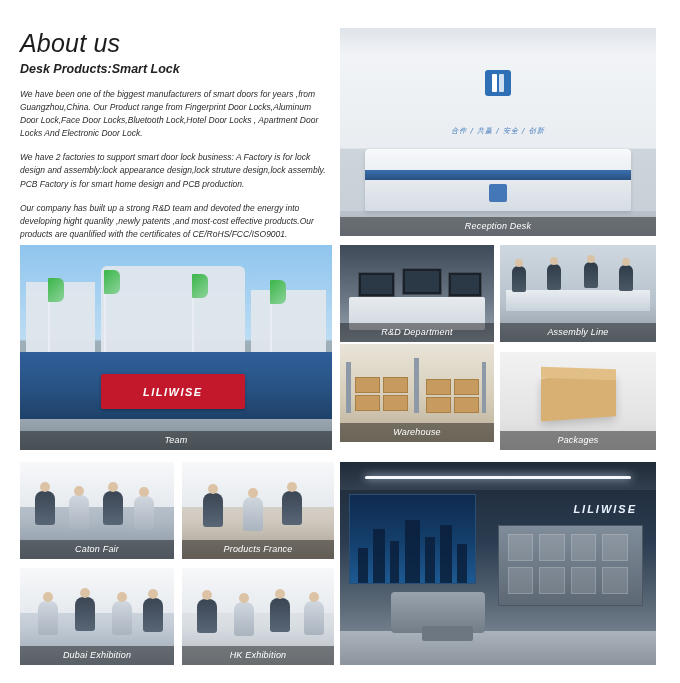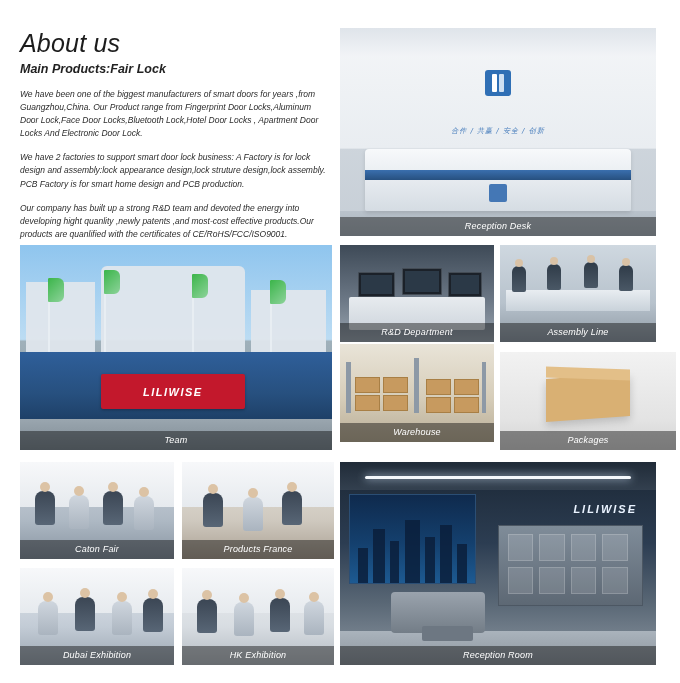--- a/index.html
+++ b/index.html
@@ -212,21 +212,21 @@
   }
   .wh-rack {
     position: absolute; background: #8d99a6;
   }
   .wh-box {
     position: absolute; background: #c79a5f; border: 1px solid #a87f45;
   }
 
   
   .t-packages {
-    left: 500px; top: 352px; width: 176px; height: 98px;
+    left: 500px; top: 352px; width: 156px; height: 98px;
     background: linear-gradient(#f2f2f2 0%, #e3e3e3 70%, #d2d2d2 100%);
   }
   .pkg-box {
     position: absolute; left: 26%; top: 24%; width: 48%; height: 44%;
     background: #d9b073;
     transform: skewY(-4deg);
     box-shadow: 0 4px 8px rgba(0,0,0,.18);
   }
   .pkg-lid {
     position: absolute; left: 0; top: -18%; width: 100%; height: 26%;
@@ -313,21 +313,21 @@
     background: linear-gradient(#aab3bc,#8c959e);
   }
 </style>
 </head>
 <body>
 
 <div class="page">
 
   <div class="about-col">
     <h1 class="about-title">About us</h1>
-    <div class="about-subtitle">Main Products:Fair Lock</div>
+    <div class="about-subtitle">Desk Products:Smart Lock</div>
     <p class="about-p">We have been one of the biggest manufacturers of smart doors for years ,from Guangzhou,China. Our Product range from Fingerprint Door Locks,Aluminum Door Lock,Face Door Locks,Bluetooth Lock,Hotel Door Locks ,  Apartment Door Locks And Electronic Door Lock.</p>
     <p class="about-p">We have 2 factories to support smart door lock business: A Factory is for lock design and assembly:lock appearance design,lock struture design,lock assembly. PCB Factory is for smart home design and PCB production.</p>
     <p class="about-p">Our company has built up a strong R&amp;D team and devoted the energy into developing hight quanlity ,newly patents ,and most-cost effective products.Our products are quanlified with the certificates of CE/RoHS/FCC/ISO9001.</p>
     <p class="about-p">We devote to high quality smart goods made in China.We devote to bring customer perfect items with high benefits. We devote to bring staff high valuation.</p>
   </div>
 
   <div class="tile t-reception">
     <div class="rec-wall"></div>
     <div class="rec-ceiling"></div>
     <div class="rec-logo-mark"></div>
@@ -461,16 +461,15 @@
       <i style="left:50%;top:10%;width:18%;height:34%;"></i>
       <i style="left:72%;top:10%;width:18%;height:34%;"></i>
       <i style="left:6%;top:52%;width:18%;height:34%;"></i>
       <i style="left:28%;top:52%;width:18%;height:34%;"></i>
       <i style="left:50%;top:52%;width:18%;height:34%;"></i>
       <i style="left:72%;top:52%;width:18%;height:34%;"></i>
     </div>
     <div class="rr-floor"></div>
     <div class="rr-sofa"></div>
     <div class="rr-table"></div>
-    <div class="caption">Reception Room</div>
   </div>
 
 </div>
 
 </body></html>

